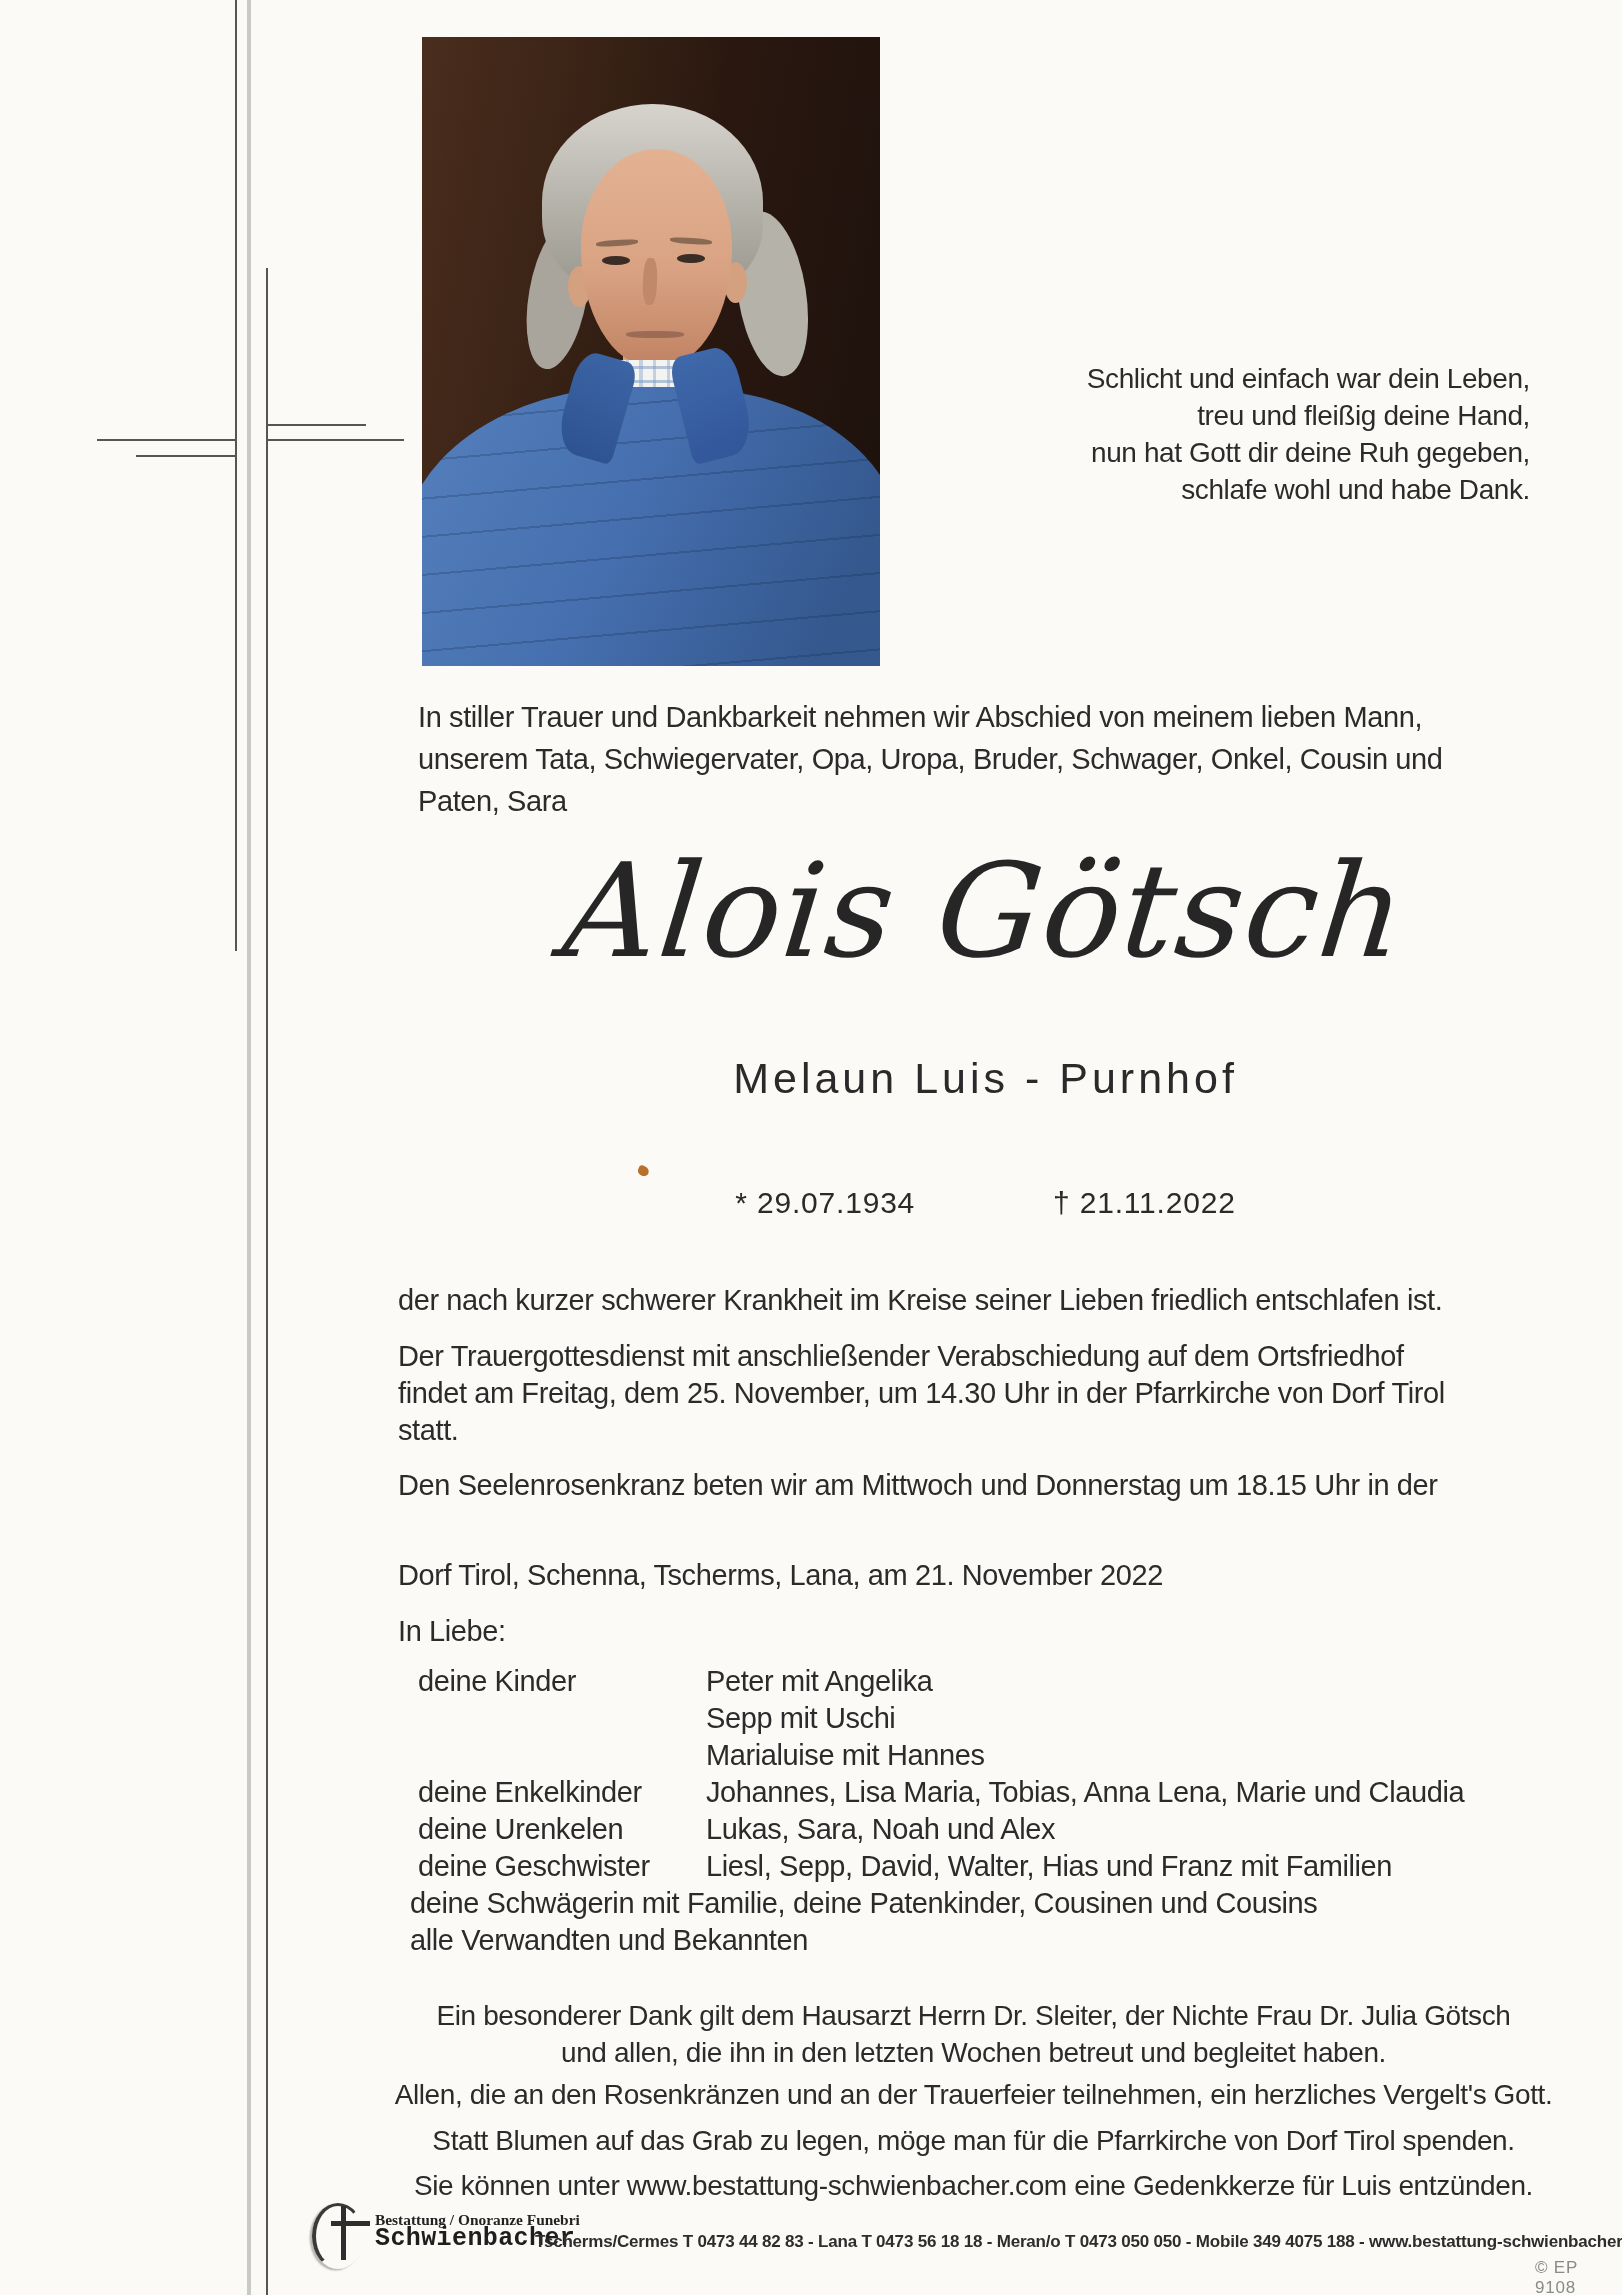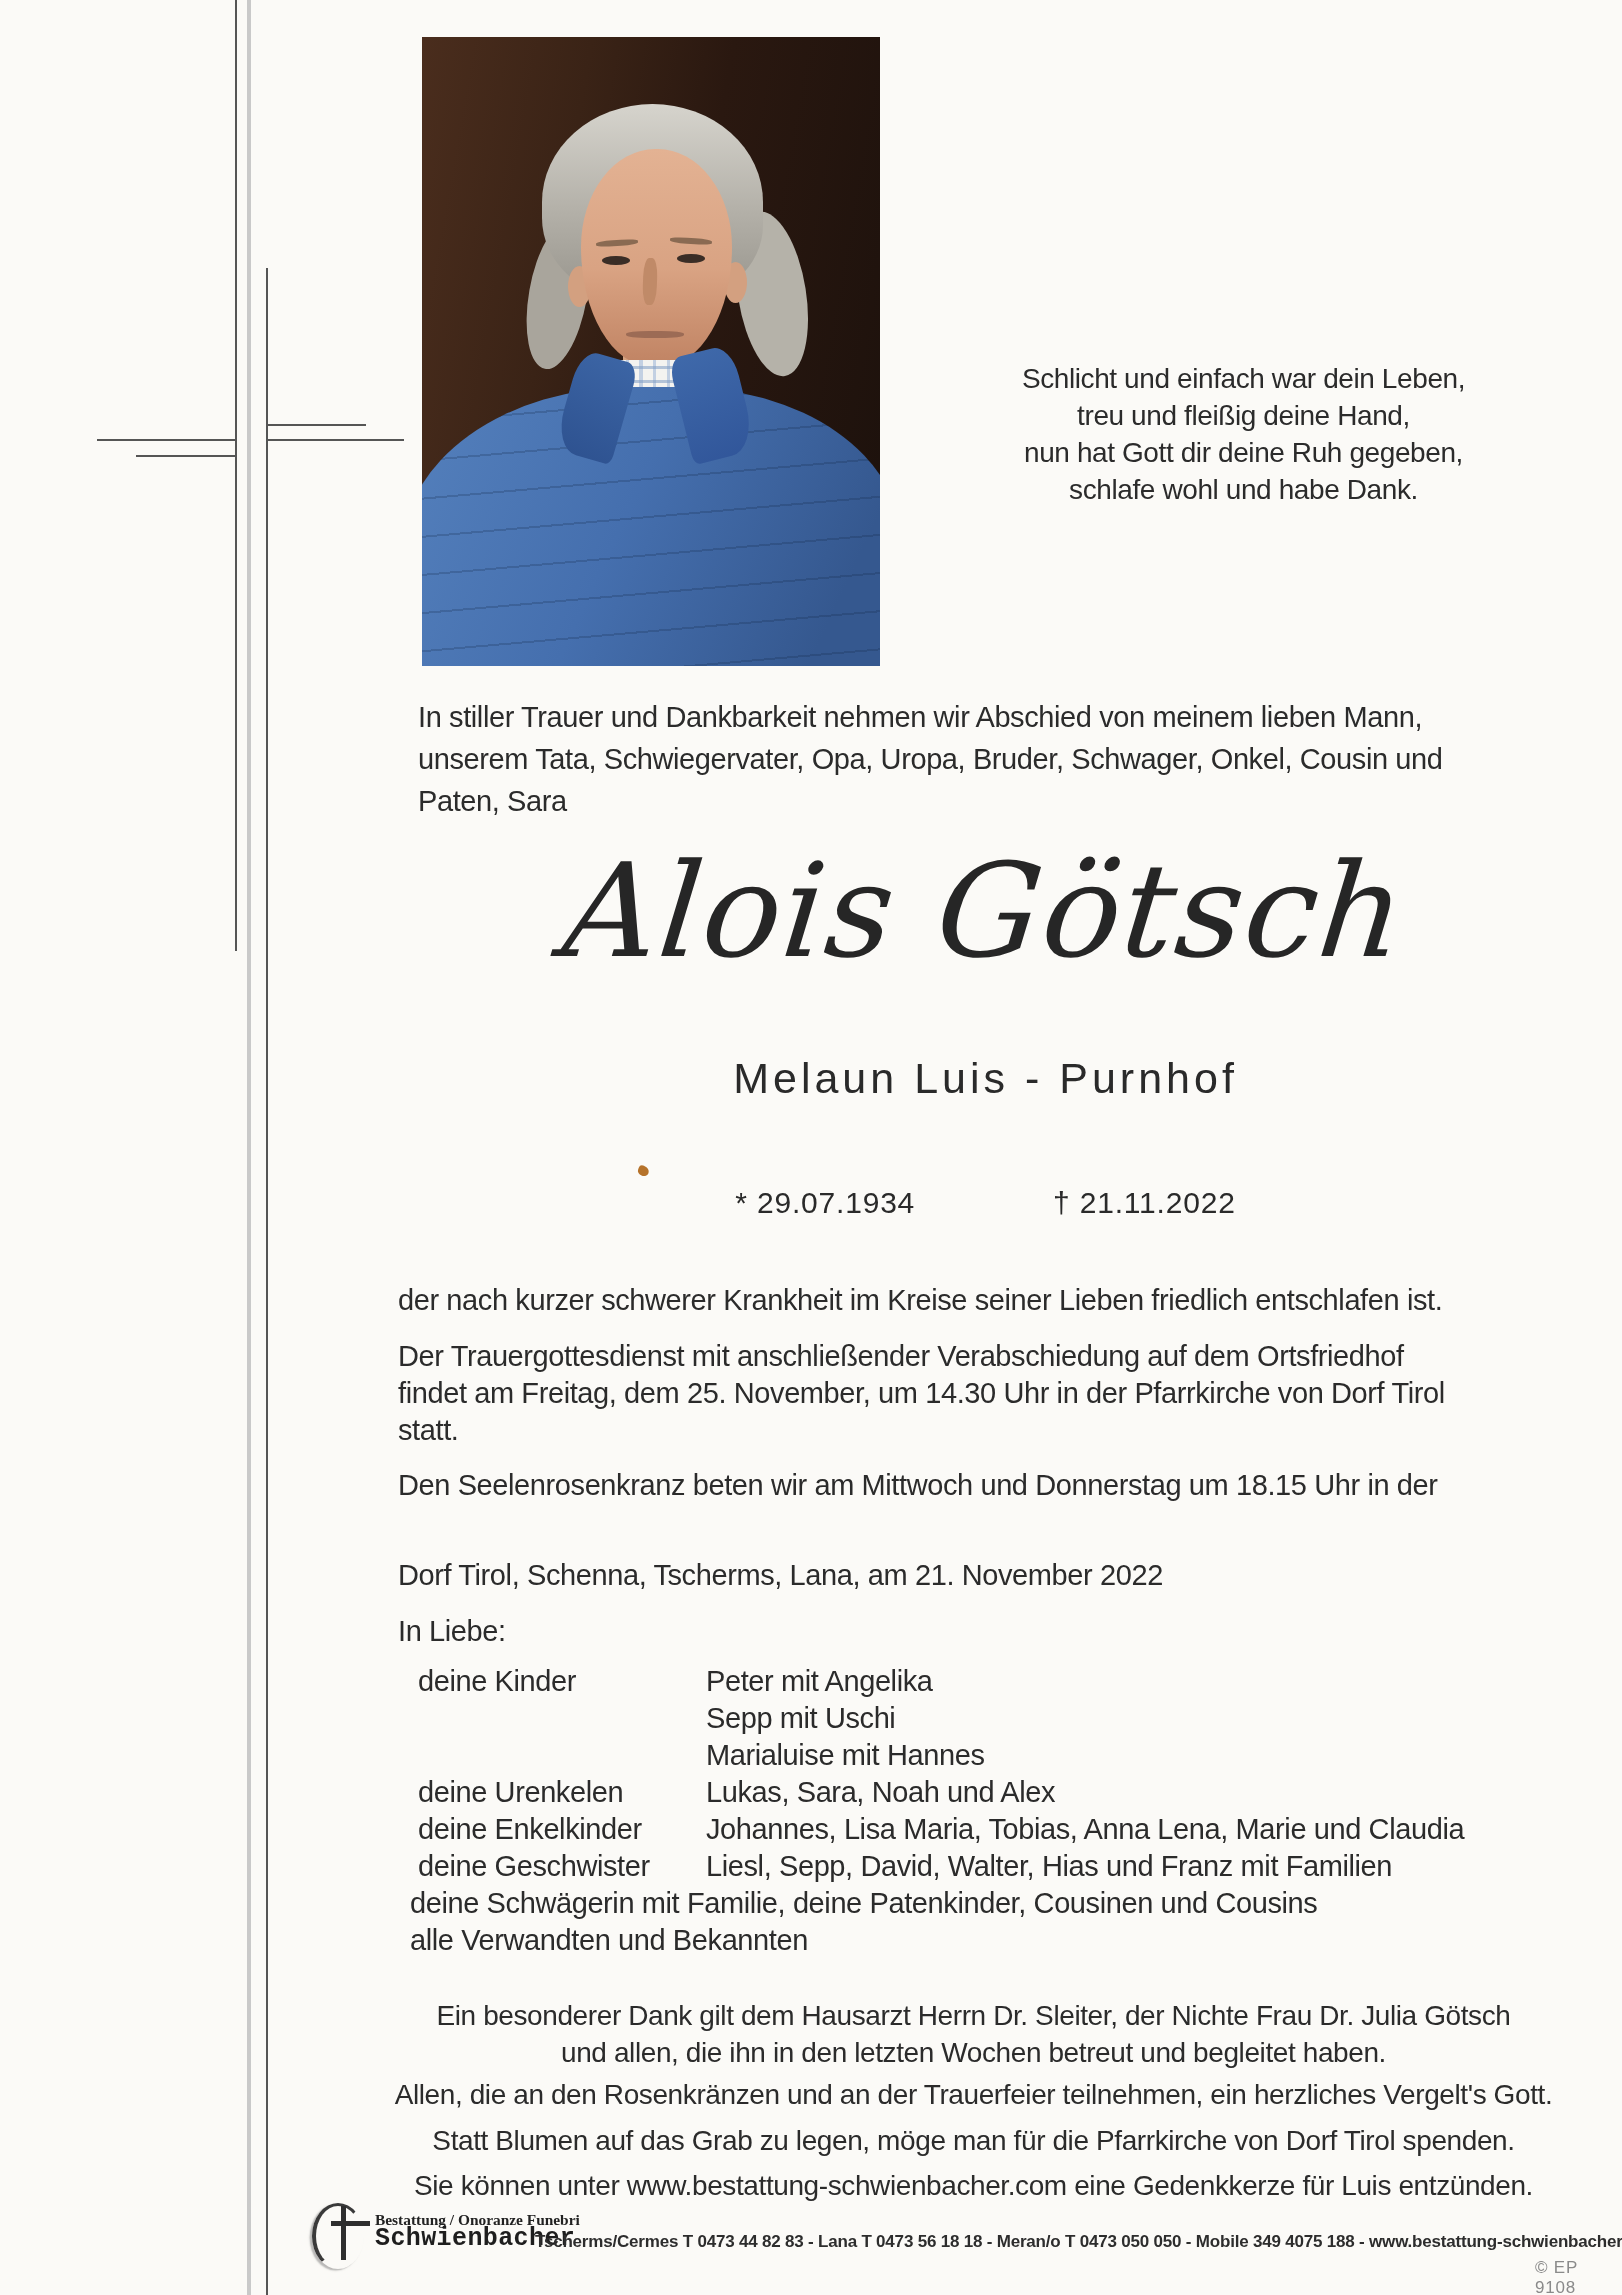--- a/index.html
+++ b/index.html
@@ -79,21 +79,21 @@
     border-radius:30% 20% 10% 40%;transform:rotate(16deg);
   }
   .collar-r{
     left:258px;top:313px;width:65px;height:109px;
     background:linear-gradient(170deg,#3f69aa,#31569a);
     border-radius:20% 30% 40% 10%;transform:rotate(-14deg);
   }
   
   .poem{
     left:957px;top:360px;width:573px;
-    text-align:center;font-size:28px;line-height:37px;
+    text-align:right;font-size:28px;line-height:37px;
   }
   
   .intro{left:418px;top:696px;line-height:42px;}
   
   .name-wrap{left:349px;top:835px;width:1273px;text-align:center;}
   .script-name{
     font-family:"DejaVu Serif",serif;font-style:italic;
     font-size:130px;color:#262626;letter-spacing:1.6px;
     transform:skewX(-6deg);display:inline-block;
   }
@@ -237,26 +237,26 @@
     </div>
     <div class="fam-row">
       <span class="fam-label"></span>
       <span class="line">Sepp mit Uschi</span>
     </div>
     <div class="fam-row">
       <span class="fam-label"></span>
       <span class="line">Marialuise mit Hannes</span>
     </div>
     <div class="fam-row">
+      <span class="fam-label">deine Enkelkinder</span>
+      <span class="line">Johannes, Lisa Maria, Tobias, Anna Lena, Marie und Claudia</span>
+    </div>
+    <div class="fam-row">
       <span class="fam-label">deine Urenkelen</span>
       <span class="line">Lukas, Sara, Noah und Alex</span>
-    </div>
-    <div class="fam-row">
-      <span class="fam-label">deine Enkelkinder</span>
-      <span class="line">Johannes, Lisa Maria, Tobias, Anna Lena, Marie und Claudia</span>
     </div>
     <div class="fam-row">
       <span class="fam-label">deine Geschwister</span>
       <span class="line">Liesl, Sepp, David, Walter, Hias und Franz mit Familien</span>
     </div>
     <div class="fam-row" style="margin-left:-8px;align-items:flex-end;">
       <span class="line">deine Schwägerin mit Familie, deine Patenkinder, Cousinen und Cousins</span>
     </div>
     <div class="fam-row" style="margin-left:-8px;">
       <span class="line">alle Verwandten und Bekannten</span>

